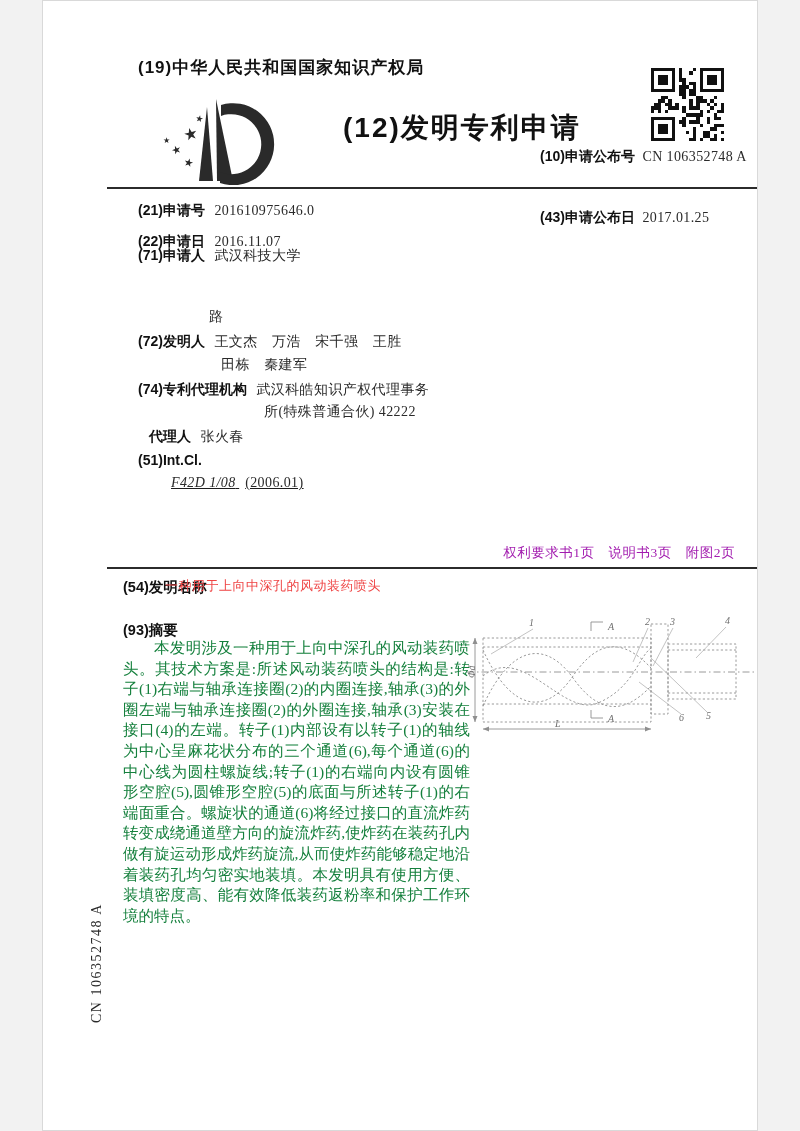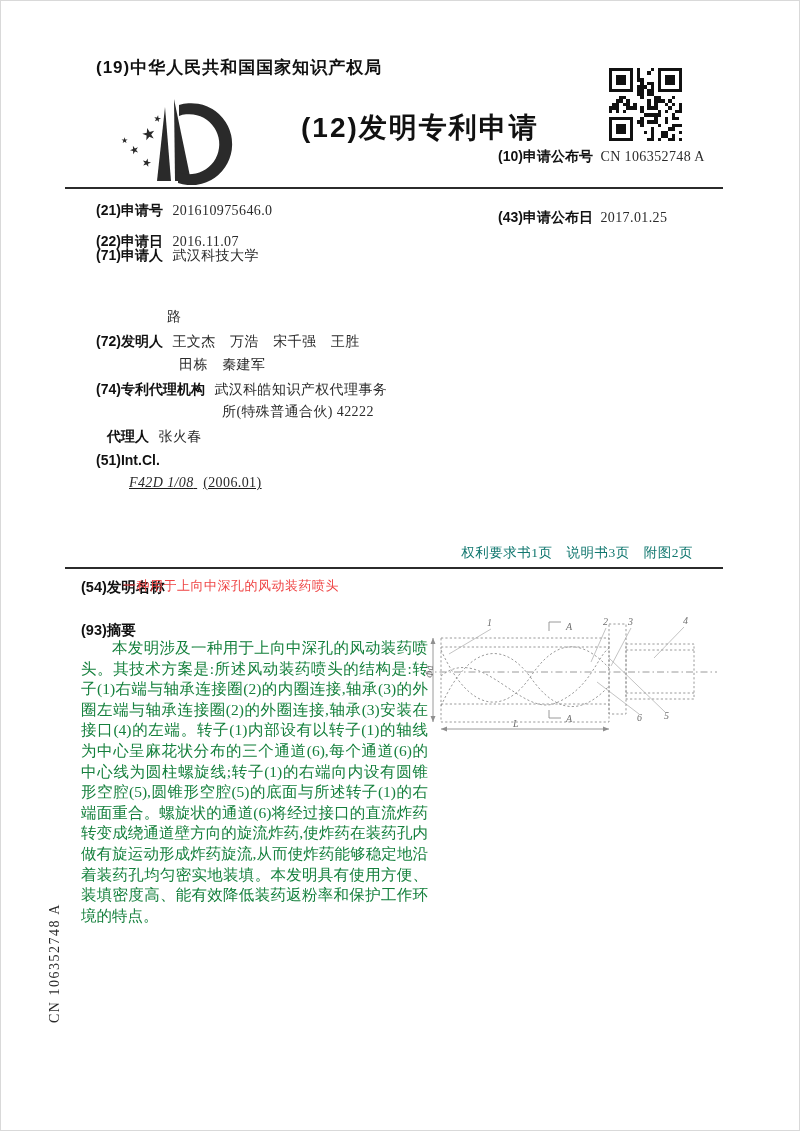--- a/index.html
+++ b/index.html
@@ -1,18 +1,18 @@
 <!DOCTYPE html>
 <html><head>
 <meta charset="utf-8">
 <style>
   html,body{margin:0;padding:0;background:#f2f2f2;}
   .page{
     position:relative;
-    width:800px;height:1131px;
+    width:716px;height:1131px;
     margin:0 auto;
     background:#ffffff;
     border:1px solid #d9d9d9;
     box-sizing:border-box;
     font-family:"Liberation Serif", serif;
     color:#1c1c1c;
     overflow:hidden;
   }
   .abs{position:absolute;}
   .blabel{font-family:"Liberation Sans", sans-serif;font-weight:bold;color:#111;}
@@ -37,21 +37,21 @@
   .raddr2{left:160px;top:307px;}
   .r72{left:95px;top:331px;}
   .r72b{left:172px;top:355px;}
   .r74{left:95px;top:379px;}
   .r74b{left:215px;top:402px;}
   .ragent{left:106px;top:426px;}
   .r51{left:95px;top:450px;}
   .r51b{left:122px;top:473px;text-decoration:underline;}
   .italic{font-style:italic;}
 
-  .pages-line{left:300px;top:543px;width:392px;text-align:right;font-size:13.5px;color:#0f766e;letter-spacing:0.5px;}
+  .pages-line{left:300px;top:543px;width:392px;text-align:right;font-size:13.5px;color:#a21caf;letter-spacing:0.5px;}
 
   .t54{left:80px;top:577px;font-size:14.5px;}
   .title-text{left:122px;top:576px;font-size:13px;color:#ef4444;letter-spacing:0.5px;}
   .t57{left:80px;top:620px;font-size:14.5px;}
   .abstract{
     left:80px;top:637px;width:347px;
     font-size:15.5px;line-height:20.6px;
     text-align:justify;text-align-last:left;
     text-indent:2em;color:#15803d;
   }

